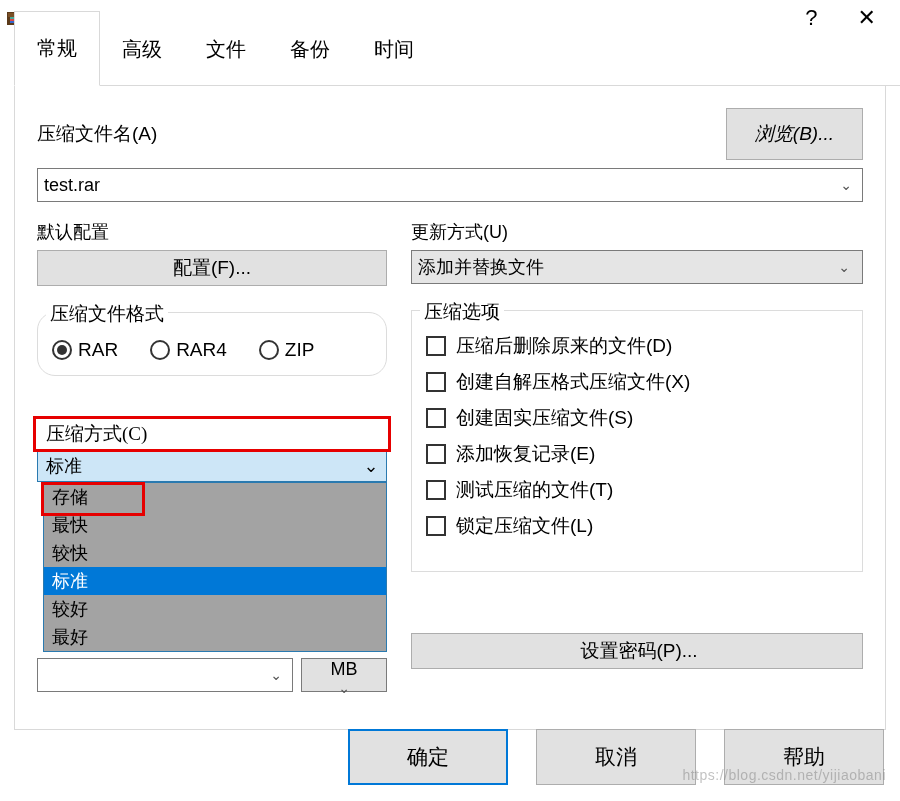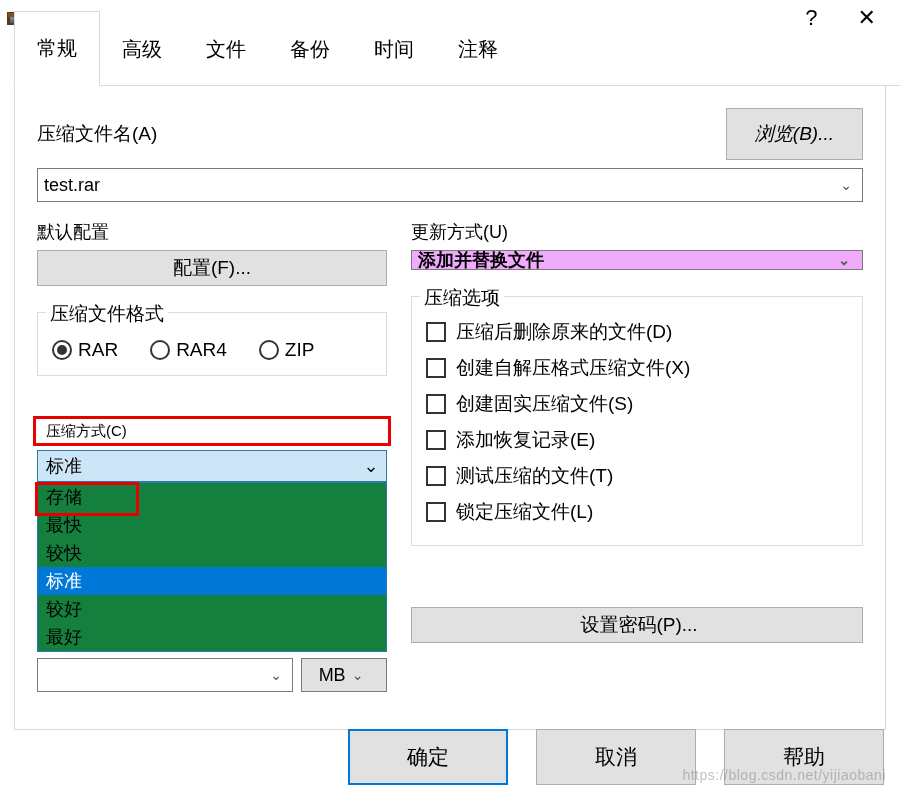--- a/index.html
+++ b/index.html
@@ -119,28 +119,27 @@
     gap: 24px;
     margin-top: 18px;
   }
   .col-left { width: 350px; flex: none; position: relative; }
   .col-right { flex: 1; }
 
   .subhead { font-size: 18px; margin-bottom: 6px; }
 
   .select-box, .combo-btn {
     border: 1px solid #7a7a7a;
-    height: 20px;
+    height: 34px;
     display: flex;
     align-items: center;
     justify-content: space-between;
     padding: 0 6px;
     font-size: 18px;
-    background: #f0abfc;
-    font-weight: bold;
+    background: #e5e5e5;
   }
 
   
   .groupbox {
     border: 1px solid #dcdcdc;
     position: relative;
     padding: 22px 14px 14px 14px;
     margin-top: 4px;
   }
   .groupbox .legend {
@@ -193,22 +192,23 @@
     align-items: center;
     justify-content: space-between;
     padding: 0 0 0 8px;
     font-size: 18px;
   }
   .method-combo .chev-btn {
     width: 30px; height: 100%; display: flex; align-items: center; justify-content: center;
   }
   .method-list {
     border: 1px solid #2a7ab0;
-    background: #15803d;
+    background: #a3a3a3;
     font-size: 18px;
+    margin-left: 6px;
   }
   .method-list .item { padding: 2px 8px; }
   .method-list .item.selected { background: #0078d7; color: #fff; }
   .method-list .item.boxed {
     position: relative;
   }
   .method-list .item.boxed::after {
     content: "";
     position: absolute;
     left: -3px;
@@ -234,23 +234,24 @@
     justify-content: flex-end;
     padding-right: 4px;
   }
   .unit-combo {
     border: 1px solid #7a7a7a;
     height: 34px;
     width: 86px;
     background: #e1e1e1;
     display: flex;
     align-items: center;
-    justify-content: center;
+    justify-content: flex-start;
     padding: 0 6px;
     font-size: 18px;
+    flex-direction: column;
   }
 
   
   .pwd-btn {
     width: 100%;
     margin-top: 3px;
     padding-left: 28px;
   }
 
   
@@ -302,42 +303,41 @@
     <span>✕</span>
   </div>
 </div>
 
 <div class="tabstrip">
   <div class="tab active">常规</div>
   <div class="tab">高级</div>
   <div class="tab">文件</div>
   <div class="tab">备份</div>
   <div class="tab">时间</div>
-  <div class="tab">注释</div>
 </div>
 
 <div class="content">
 
   <div class="row1">
     <span class="label-txt">压缩文件名(A)</span>
     <div class="btn wide">浏览(B)...</div>
   </div>
   <div class="filename-combo">
     <span>test.rar</span>
     <span class="chev">⌄</span>
   </div>
 
   <div class="cols">
 
     <div class="col-left">
       <div class="subhead">默认配置</div>
       <div class="btn" style="width:100%;justify-content:center;">配置(F)...</div>
 
       
-      <div class="groupbox" style="margin-top:26px;">
+      <div class="groupbox" style="margin-top:26px;border-radius:18px;">
         <div class="legend">压缩文件格式</div>
         <div class="radios">
           <span class="radio-item">
               <span class="radio checked"></span>
               <span>RAR</span>
             </span>
           <span class="radio-item">
               <span class="radio"></span>
               <span>RAR4</span>
             </span>
@@ -345,21 +345,21 @@
               <span class="radio"></span>
               <span>ZIP</span>
             </span>
         </div>
       </div>
 
       
       <div class="method-area">
 
         <div class="method-label-wrap red-box">
-          <span style="font-size:15px;">压缩方式(C)</span>
+          <span style="font-size:19px;font-family:Liberation Serif, serif;">压缩方式(C)</span>
         </div>
         <div style="height:34px;"></div>
 
         <div class="method-combo">
           <span>标准</span>
           <span class="chev-btn">⌄</span>
         </div>
         <div class="method-list">
           <div class="item boxed">存储</div>
           <div class="item">最快</div>
@@ -403,21 +403,21 @@
             <span>创建固实压缩文件(S)</span>
           </div>
         <div class="check-item">
             <span class="checkbox"></span>
             <span>添加恢复记录(E)</span>
           </div>
         <div class="check-item">
             <span class="checkbox"></span>
             <span>测试压缩的文件(T)</span>
           </div>
-        <div class="check-item" style="margin-bottom:0;">
+        <div class="check-item" style="margin-bottom:12px;">
             <span class="checkbox"></span>
             <span>锁定压缩文件(L)</span>
           </div>
       </div>
 
       <div style="margin-top:58px;">
         <div class="btn pwd-btn" style="width:100%;justify-content:center;">设置密码(P)...</div>
       </div>
     </div>
   </div>

